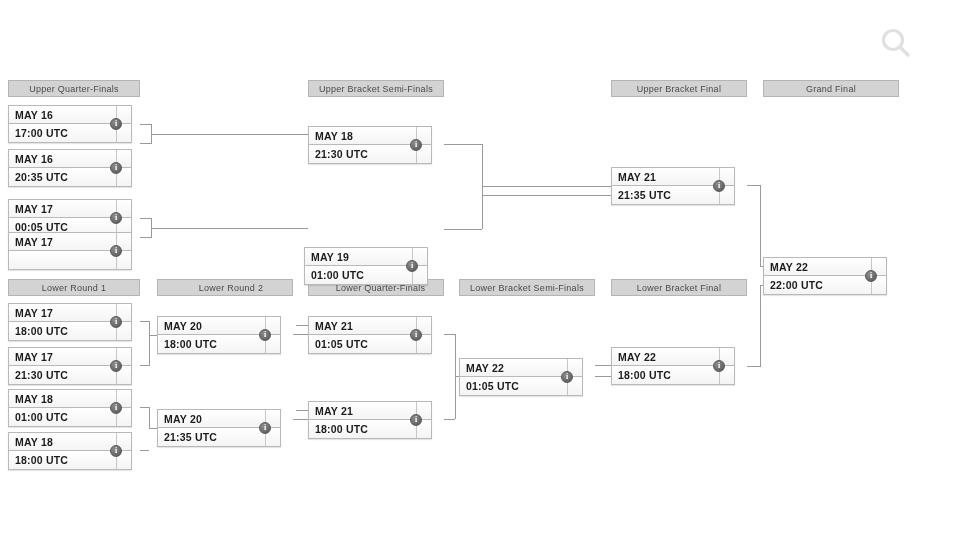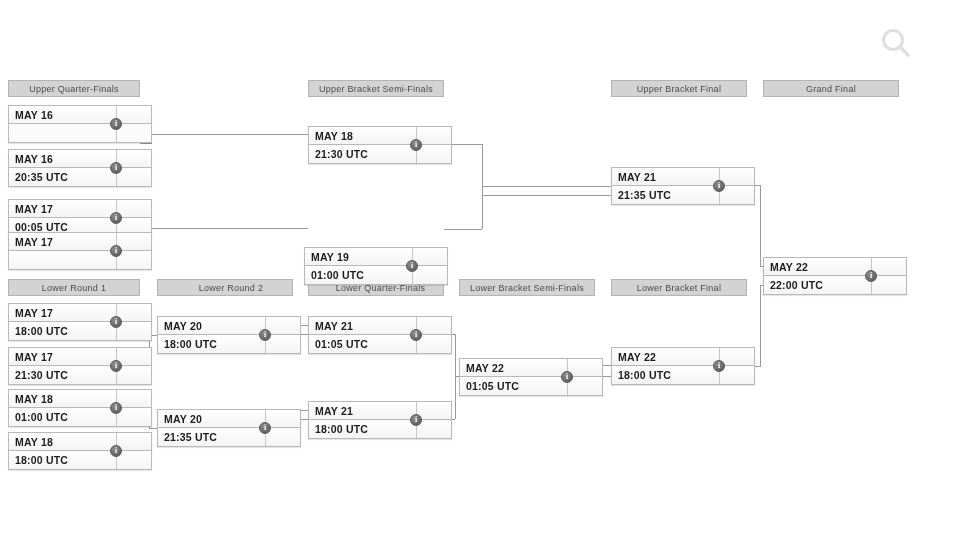--- a/index.html
+++ b/index.html
@@ -48,21 +48,21 @@
     display: flex;
     align-items: center;
     justify-content: center;
     white-space: nowrap;
     font-family: "Liberation Sans", sans-serif;
   }
 
   
   .match {
     position: absolute;
-    width: 144px;
+    width: 124px;
     height: 38px;
     box-sizing: border-box;
     border: 1px solid #b9b9b9;
     background: #fbfbfb;
     box-shadow: 0 1px 1px rgba(0,0,0,0.10);
     z-index: 5;
   }
   .match .row {
     position: relative;
     height: 18px;
@@ -183,20 +183,21 @@
       <div class="round-header" style="left: 763px; top: 80px; width: 136px;">Grand Final</div>
       <div class="round-header" style="left: 8px; top: 279px; width: 132px;">Lower Round 1</div>
       <div class="round-header" style="left: 157px; top: 279px; width: 136px; padding-left: 12px;">Lower Round 2</div>
       <div class="round-header" style="left: 308px; top: 279px; width: 136px; padding-left: 9px;">Lower Quarter-Finals</div>
       <div class="round-header" style="left: 459px; top: 279px; width: 136px; text-align: right;">Lower Bracket Semi-Finals</div>
       <div class="round-header" style="left: 611px; top: 279px; width: 136px;">Lower Bracket Final</div>
     </div>
   <div id="matches-layer">
       <div class="match" style="left: 8px; top: 105px;">
         <div class="row top">MAY 16</div>
+        <div class="row bottom">17:00 UTC</div>
         <div class="info-icon">i</div>
       </div>
       <div class="match" style="left: 8px; top: 149px;">
         <div class="row top">MAY 16</div>
         <div class="row bottom">20:35 UTC</div>
         <div class="info-icon">i</div>
       </div>
       <div class="match" style="left: 8px; top: 199px;">
         <div class="row top">MAY 17</div>
         <div class="row bottom">00:05 UTC</div>

